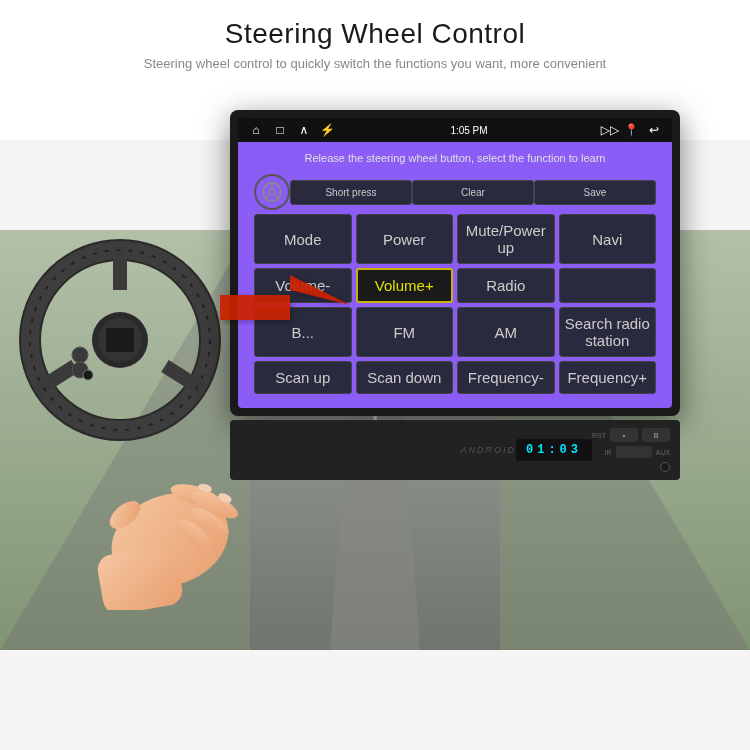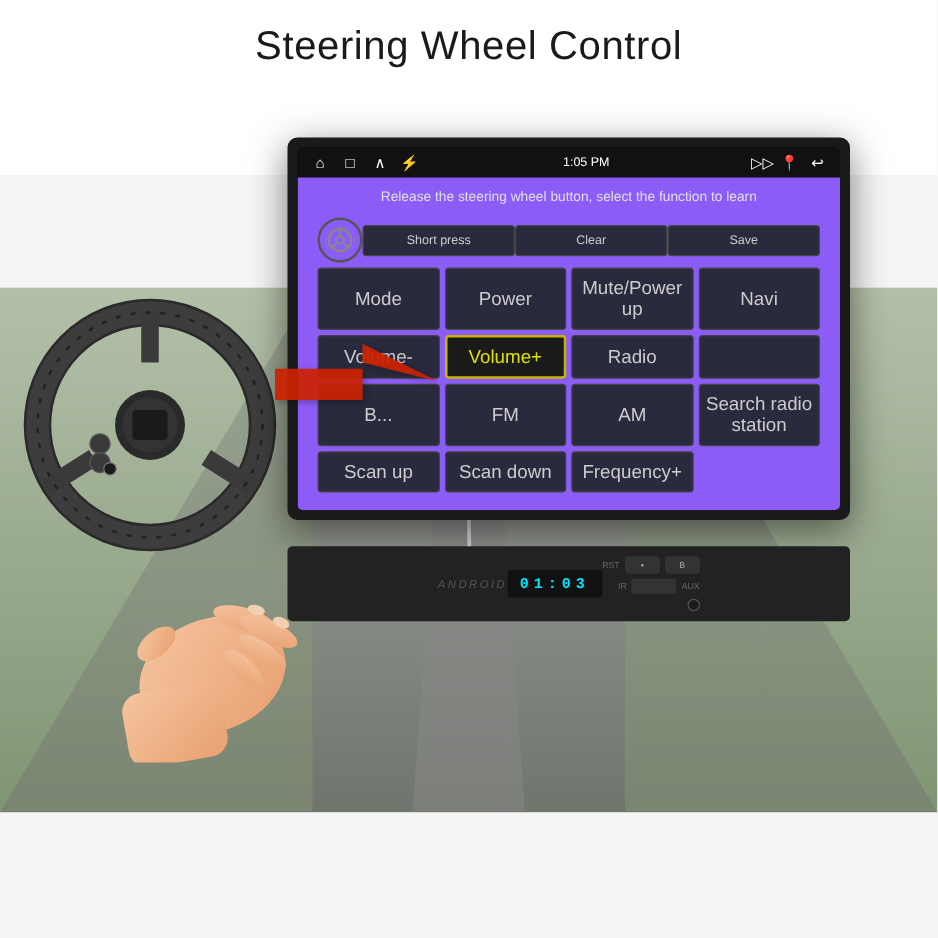--- a/index.html
+++ b/index.html
@@ -6,21 +6,21 @@
     body {
       width: 750px;
       height: 750px;
       overflow: hidden;
       background: #f5f5f5;
       font-family: -apple-system, BlinkMacSystemFont, 'Segoe UI', sans-serif;
       position: relative;
     }
 
     .main-title {
-      font-size: 32px;
+      font-size: 28px;
       font-weight: 400;
       color: #1a1a1a;
       letter-spacing: 0.5px;
     }
 
     .sub-title {
       font-size: 13px;
       color: #888;
       margin-top: 6px;
     }
@@ -145,25 +145,25 @@
     .grid-btn.active {
       background: #1a1a1a;
       border: 2px solid #c8b400;
       color: #e0e000;
     }
 
     
     .physical-unit {
       background: #222;
       border-radius: 4px;
-      margin-top: 21px;
+      margin-top: 4px;
       padding: 8px 10px;
       display: flex;
       align-items: center;
-      justify-content: center;
+      justify-content: flex-end;
     }
 
     .display-panel {
       background: #111;
       border-radius: 3px;
       padding: 4px 10px;
       color: #00e5ff;
       font-family: 'Courier New', monospace;
       font-size: 12px;
       letter-spacing: 4px;
@@ -292,20 +292,21 @@
       <line x1="375" y1="100" x2="375" y2="160" stroke="#fff" stroke-width="3" opacity="0.6"></line>
       <line x1="375" y1="180" x2="376" y2="240" stroke="#fff" stroke-width="3" opacity="0.6"></line>
 
       <rect x="0" y="0" width="250" height="420" fill="#8a9e7a" opacity="0.4"></rect>
       <rect x="500" y="0" width="250" height="420" fill="#8a9e7a" opacity="0.4"></rect>
     </svg>
   </div>
 
   <div style="position:absolute; top:0; left:0; right:0; z-index:20; text-align:center; padding: 18px 60px 10px;">
     <h1 class="main-title">Steering Wheel Control</h1>
+    <p class="sub-title">Steering wheel control to quickly switch the functions you want, more convenient</p>
   </div>
 
   <div class="device-wrapper">
     <div class="screen-panel">
       <div class="screen-inner">
 
         <div class="status-bar">
           <div class="status-icons">
             <span class="status-icon">⌂</span>
             <span class="status-icon">□</span>
@@ -355,20 +356,21 @@
           <div class="grid-row">
             <button class="grid-btn">B...</button>
             <button class="grid-btn">FM</button>
             <button class="grid-btn">AM</button>
             <button class="grid-btn">Search radio station</button>
           </div>
 
           <div class="grid-row">
             <button class="grid-btn">Scan up</button>
             <button class="grid-btn">Scan down</button>
+            <button class="grid-btn">Frequency-</button>
             <button class="grid-btn">Frequency+</button>
           </div>
         </div>
       </div>
     </div>
 
     <div class="physical-unit">
       <div style="display:flex; align-items:center; gap:8px;">
         <div style="color:#555; font-size:9px; letter-spacing:2px; font-style:italic;">ANDROID</div>
       </div>

